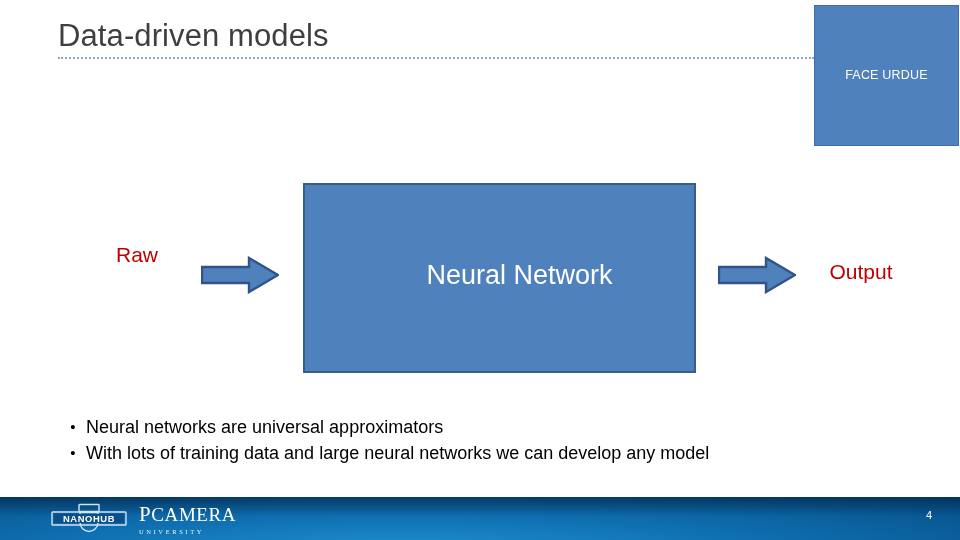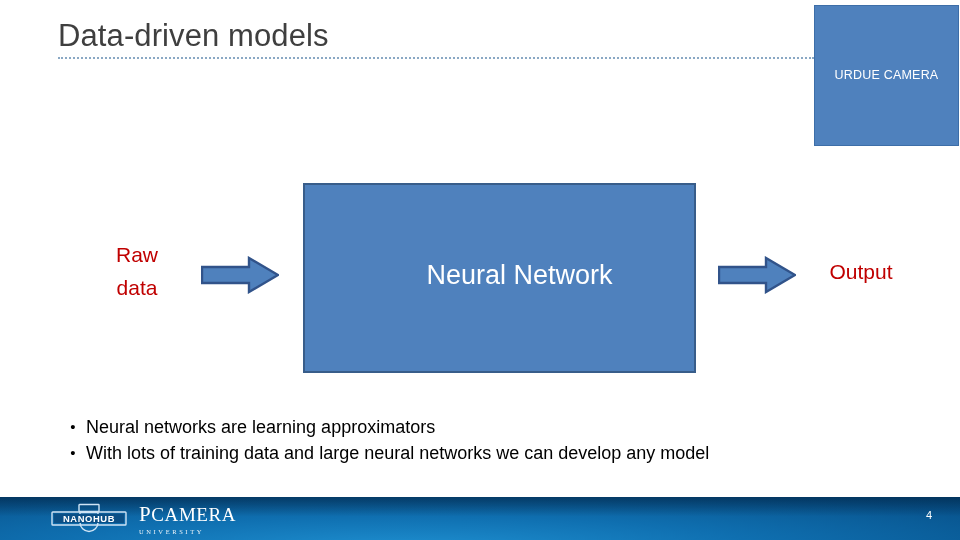--- a/index.html
+++ b/index.html
@@ -224,28 +224,27 @@
 </head>
 <body>
 
 <div class="slide">
 
   <div class="slide-title">Data-driven models</div>
   <div class="title-rule"></div>
 
 
   <div class="face-camera">
-    <div class="face-camera-label">URDUE CAMERA</div>
+    <div class="face-camera-label">FACE URDUE</div>
   </div>
 
   <div class="diagram">
 
     <div class="raw-data">
       <div>Raw</div>
-      <div>data</div>
     </div>
 
     <div class="arrow arrow-1">
       <svg viewBox="0 0 78 38" preserveAspectRatio="none">
         <polygon points="1,11 48,11 48,2 77,19 48,36 48,27 1,27" fill="#4f81bd" stroke="#31538a" stroke-width="2.4" stroke-linejoin="miter"></polygon>
       </svg>
     </div>
 
     <div class="nn-box">
       <div class="nn-label">Neural Network</div>
@@ -256,21 +255,21 @@
         <polygon points="1,11 48,11 48,2 77,19 48,36 48,27 1,27" fill="#4f81bd" stroke="#31538a" stroke-width="2.4" stroke-linejoin="miter"></polygon>
       </svg>
     </div>
 
     <div class="output-label">Output</div>
   </div>
 
   <div class="bullets">
     <div class="bullet-row">
       <span class="bullet-dot">•</span>
-      <span>Neural networks are learning approximators</span>
+      <span>Neural networks are universal approximators</span>
     </div>
     <div class="bullet-row">
       <span class="bullet-dot">•</span>
       <span>With lots of training data and large neural networks we can develop any model</span>
     </div>
   </div>
 
   <div class="footer">
     <div class="footer-sheen"></div>
 

